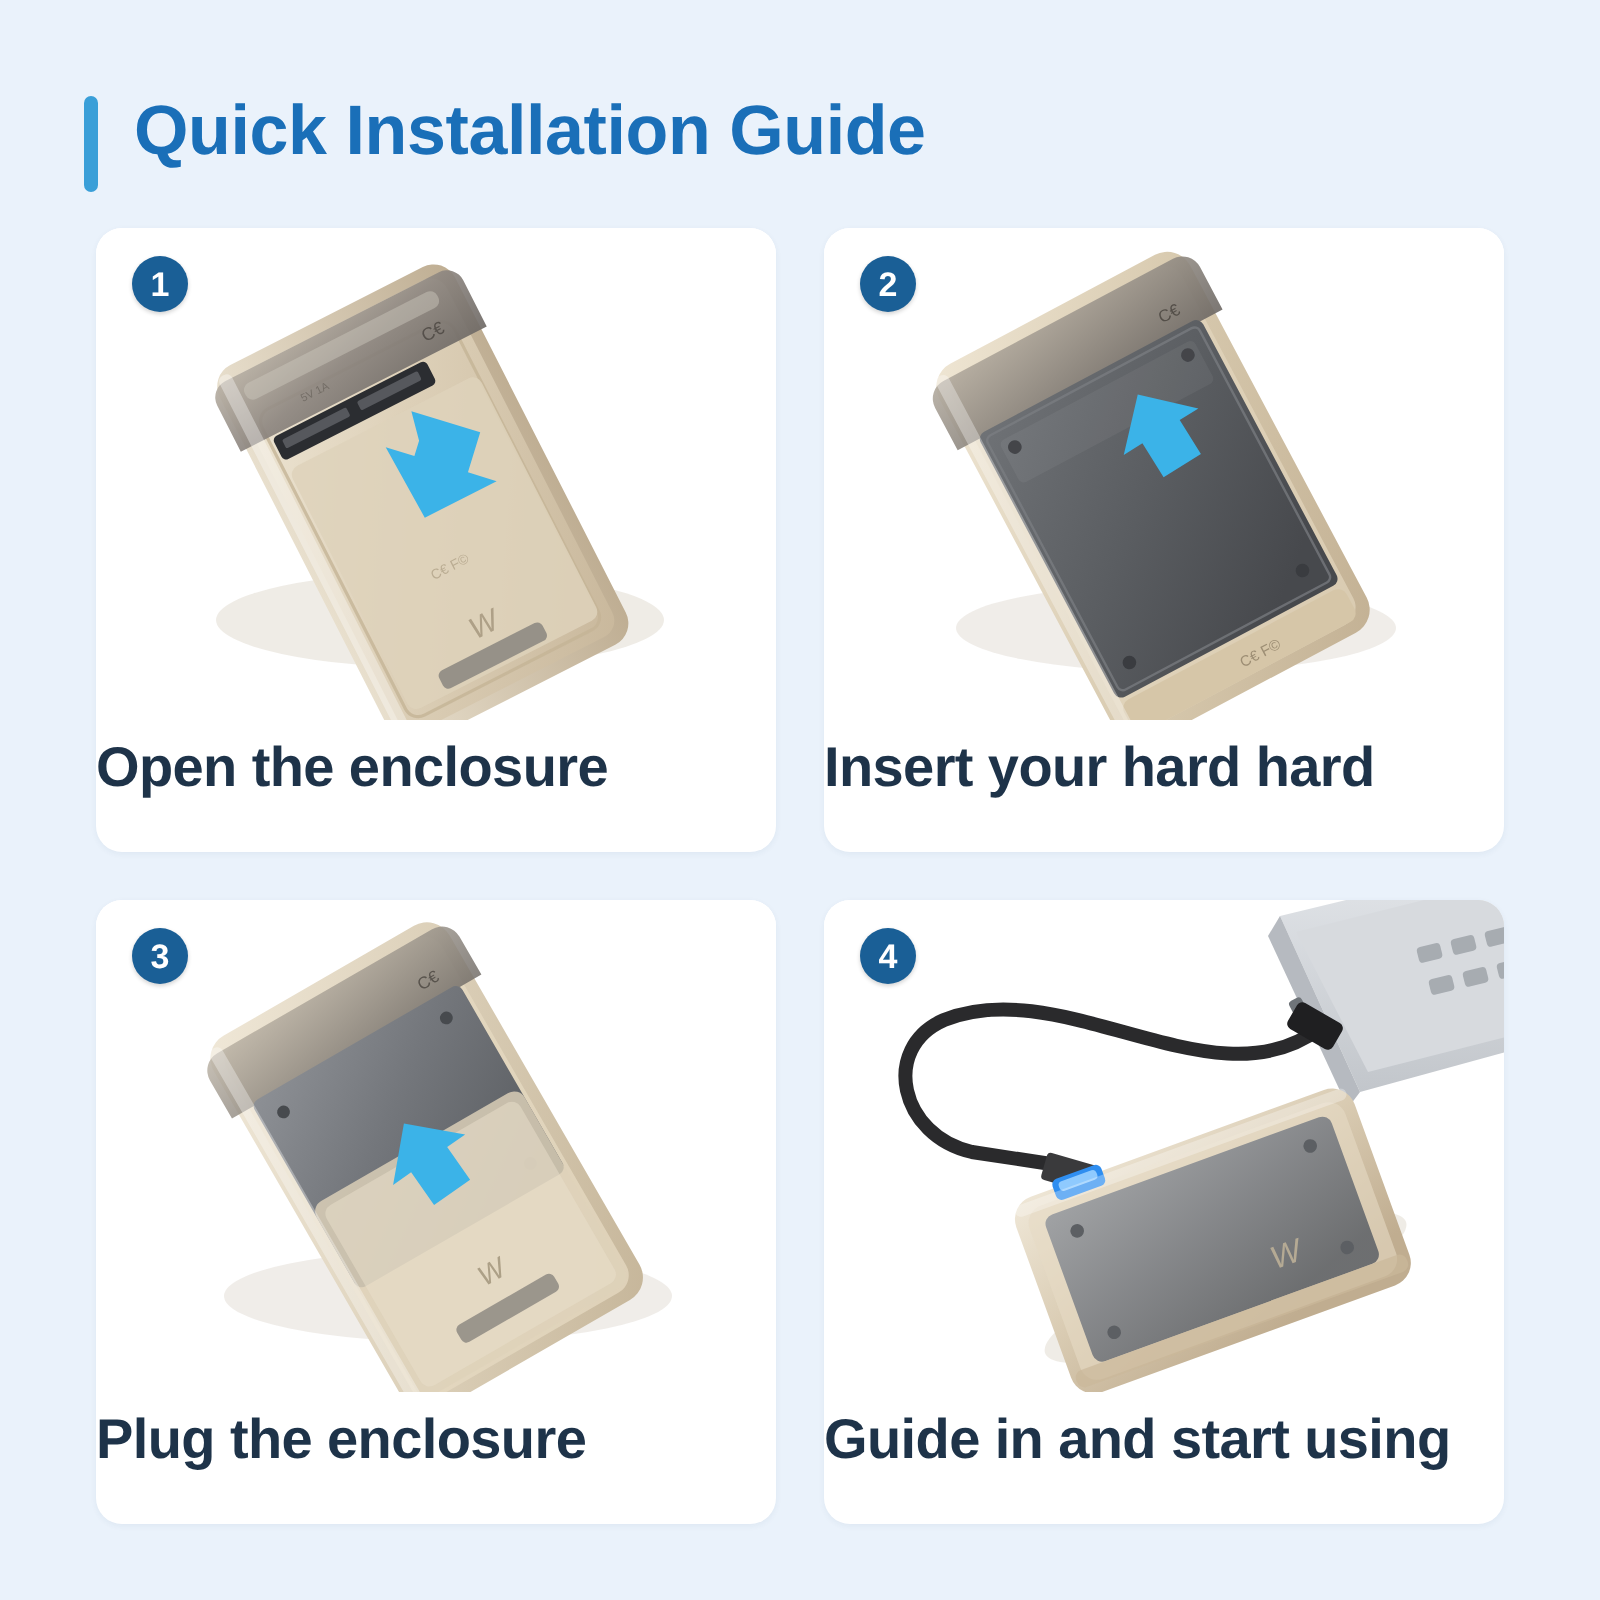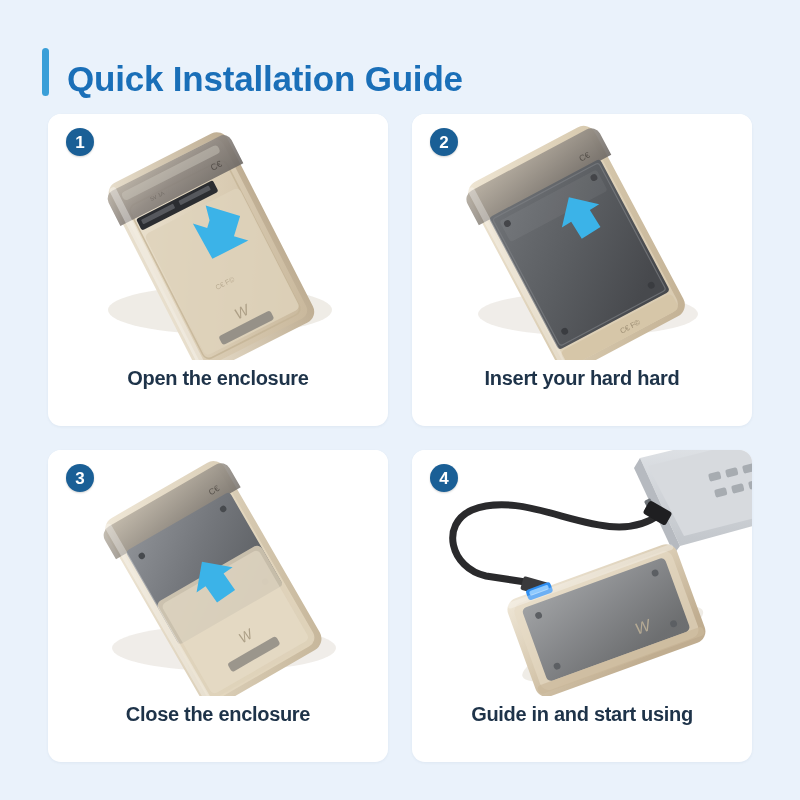--- a/index.html
+++ b/index.html
@@ -5,21 +5,21 @@
   html,body{margin:0;padding:0;}
   body{
     width:800px;height:800px;
     background:#eaf2fb;
     font-family:"Liberation Sans","DejaVu Sans",sans-serif;
     overflow:hidden;
   }
   .page{position:relative;width:800px;height:800px;box-sizing:border-box;}
 
   
-  .header{position:absolute;left:42px;top:48px;display:flex;align-items:flex-end;gap:18px;}
+  .header{position:absolute;left:42px;top:48px;display:flex;align-items:flex-start;gap:18px;}
   .accent-bar{width:7px;height:48px;border-radius:4px;background:#3a9fd8;flex:none;}
   .title{
     font-size:35px;font-weight:bold;color:#1a6fb8;
     letter-spacing:-0.2px;line-height:1;white-space:nowrap;
   }
 
   
   .grid{
     position:absolute;left:48px;top:114px;
     width:704px;height:650px;
@@ -32,22 +32,22 @@
   }
   .badge{
     position:absolute;left:18px;top:14px;width:28px;height:28px;border-radius:50%;
     background:#1a5f96;color:#ffffff;font-size:17px;font-weight:bold;
     display:flex;align-items:center;justify-content:center;line-height:1;z-index:6;
     box-shadow:0 1px 2px rgba(0,0,0,.18);
   }
   .photo{position:absolute;left:0;top:0;right:0;height:246px;overflow:hidden;}
   .photo svg{display:block;width:340px;height:246px;}
   .caption{
-    position:absolute;left:0;right:0;bottom:36px;text-align:center;
-    font-size:20px;font-weight:bold;color:#1e3349;letter-spacing:-0.3px;
+    position:absolute;left:0;right:0;bottom:26px;
+    font-size:28px;font-weight:bold;color:#1e3349;letter-spacing:-0.3px;
   }
 </style>
 </head>
 <body>
 
 <div class="page">
 
   <div class="header">
     <div class="accent-bar"></div>
     <div class="title">Quick Installation Guide</div>
@@ -206,21 +206,21 @@
             <text x="162" y="196" font-family="Liberation Sans, sans-serif" font-size="14" font-style="italic" fill="#a79a81" text-anchor="middle" opacity="0.9">W</text>
             <rect x="132" y="206" width="56" height="10" rx="3" fill="#8e8a83" opacity="0.85"></rect>
             <rect x="94" y="25" width="7" height="210" rx="3" fill="#ffffff" opacity="0.33"></rect>
           </g>
 
           <g>
             <path d="M166 108 L188 130 L177 130 L177 150 L155 150 L155 130 L144 130 Z" fill="#3bb3e8" transform="rotate(-35 166 129)"></path>
           </g>
         </svg>
       </div>
-      <div class="caption">Close the enclosure</div>
+      <div class="caption">Plug the enclosure</div>
     </div>
 
     <div class="card">
       <div class="badge">4</div>
       <div class="photo">
         <svg viewBox="0 0 340 246" xmlns="http://www.w3.org/2000/svg">
           <defs>
             <linearGradient id="encl4" x1="0" y1="0" x2="0.6" y2="1">
               <stop offset="0" stop-color="#efe7d7"></stop>
               <stop offset="0.5" stop-color="#d9cbb2"></stop>

